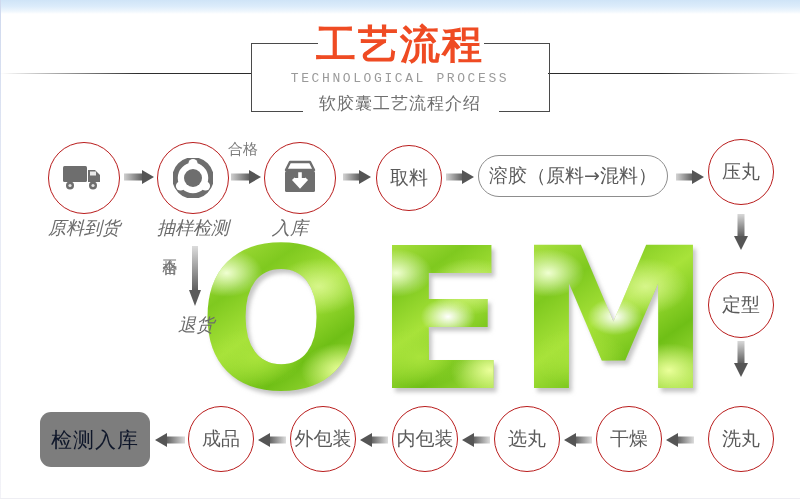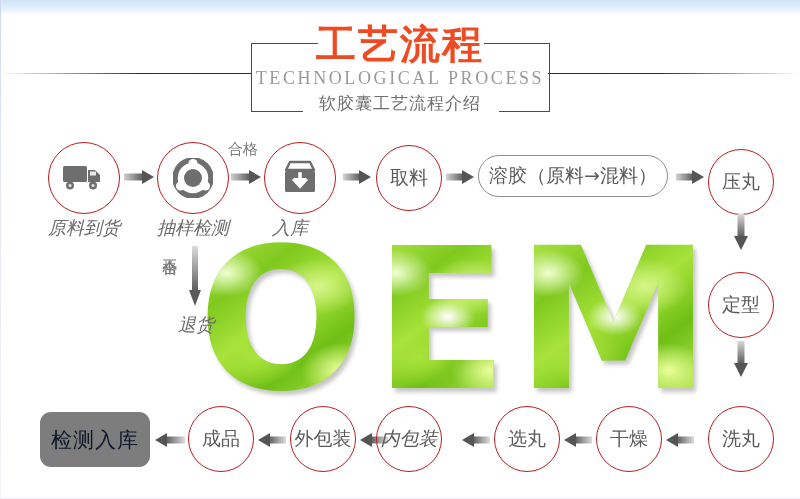--- a/index.html
+++ b/index.html
@@ -26,22 +26,22 @@
   .hdr .rule.r{right:0;width:252px;background:linear-gradient(to left,rgba(40,40,40,0),#2e2e2e 55%,#2b2b2b);}
   .hdr .frame{position:absolute;left:251px;top:27px;width:299px;height:69px;
     border:1px solid #4a4a4a;border-top-color:#4a4a4a;box-sizing:border-box;}
   .hdr .frame-gap-top{position:absolute;left:318px;top:25px;width:166px;height:5px;background:#fff;}
   .hdr .frame-gap-bot{position:absolute;left:303px;top:92px;width:196px;height:6px;background:#fff;}
 
   .hdr-title{position:absolute;left:0;right:0;top:6px;text-align:center;
     font-size:40px;line-height:44px;font-weight:bold;color:#ef4b23;letter-spacing:2px;
     font-family:"DejaVu Sans","Liberation Sans",sans-serif;}
   .hdr-sub{position:absolute;left:0;right:0;top:54px;text-align:center;
-    font-size:18px;line-height:17px;color:#9a9a9a;letter-spacing:2.6px;
-    font-family:Liberation Serif, serif;}
+    font-size:13px;line-height:17px;color:#9a9a9a;letter-spacing:2.6px;
+    font-family:Liberation Mono, monospace;}
   .hdr-sub2{position:absolute;left:0;right:0;top:76px;text-align:center;
     font-size:17px;line-height:22px;color:#6f6f6f;letter-spacing:1px;
     font-family:"DejaVu Sans","Liberation Sans",sans-serif;}
 
   
   .oem{position:absolute;left:196px;top:236px;width:500px;height:168px;
     display:flex;align-items:center;justify-content:space-between;
     font-family:"DejaVu Sans","Liberation Sans",sans-serif;
     font-weight:bold;font-size:196px;line-height:168px;letter-spacing:0;
     user-select:none;}
@@ -211,21 +211,21 @@
           <linearGradient id="ag5" x1="0" x2="1">
             <stop offset="0" stop-color="#d4d4d4"></stop>
             <stop offset="1" stop-color="#555"></stop>
           </linearGradient>
         </defs>
       <rect x="0" y="5.5" width="18" height="7" fill="url(#ag5)"></rect>
       <path d="M16 2 L28 9 L16 16 Z" fill="#555"></path>
     </svg>
   </div>
 
-  <div class="node circle" style="left:708px;top:149px;width:66px;height:66px;">压丸</div>
+  <div class="node circle" style="left:708px;top:139px;width:66px;height:66px;">压丸</div>
 
   <div class="arr" style="left:731px;top:214px;">
     <svg width="20" height="36" viewBox="0 0 20 36">
       <defs>
           <linearGradient id="dg1" x1="0" y1="0" x2="0" y2="1">
             <stop offset="0" stop-color="#d8d8d8"></stop>
             <stop offset="1" stop-color="#555"></stop>
           </linearGradient>
         </defs>
       <rect x="6.5" y="0" width="7" height="24" fill="url(#dg1)"></rect>
@@ -301,21 +301,21 @@
           <linearGradient id="lg3" x1="1" x2="0">
             <stop offset="0" stop-color="#dcdcdc"></stop>
             <stop offset="1" stop-color="#555"></stop>
           </linearGradient>
         </defs>
       <rect x="10" y="5.5" width="18" height="7" fill="url(#lg3)"></rect>
       <path d="M12 2 L0 9 L12 16 Z" fill="#555"></path>
     </svg>
   </div>
 
-  <div class="node circle" style="left:376px;top:406px;width:66px;height:66px;font-style:italic;">内包装</div>
+  <div class="node circle" style="left:392px;top:406px;width:66px;height:66px;">内包装</div>
 
   <div class="arr" style="left:462px;top:431px;">
     <svg width="28" height="18" viewBox="0 0 28 18">
       <defs>
           <linearGradient id="lg4" x1="1" x2="0">
             <stop offset="0" stop-color="#dcdcdc"></stop>
             <stop offset="1" stop-color="#555"></stop>
           </linearGradient>
         </defs>
       <rect x="10" y="5.5" width="18" height="7" fill="url(#lg4)"></rect>

